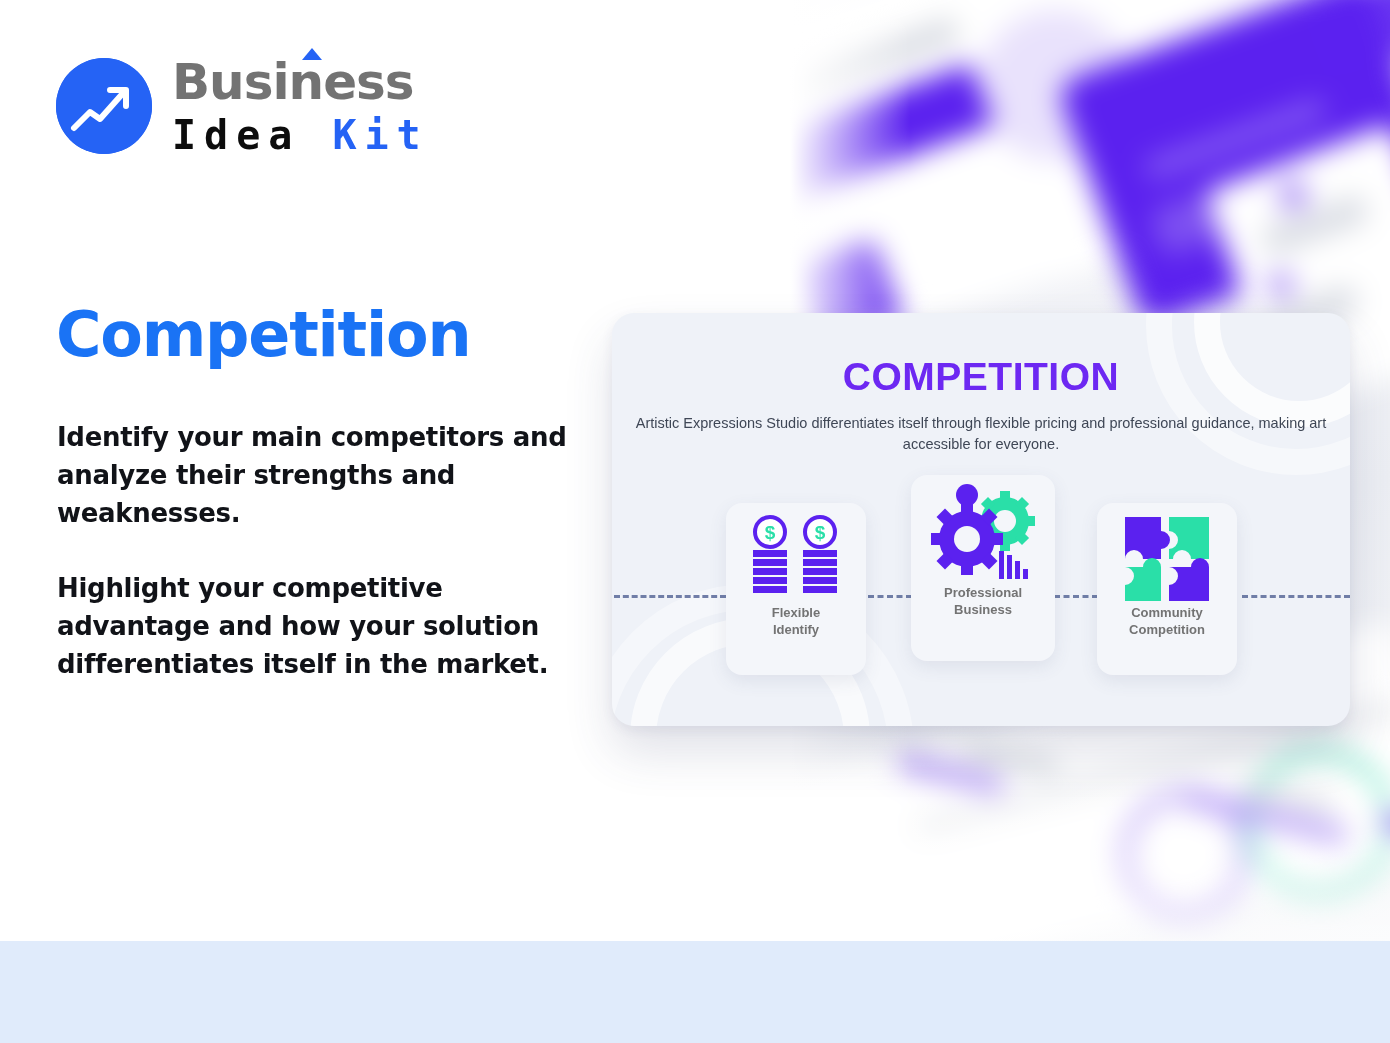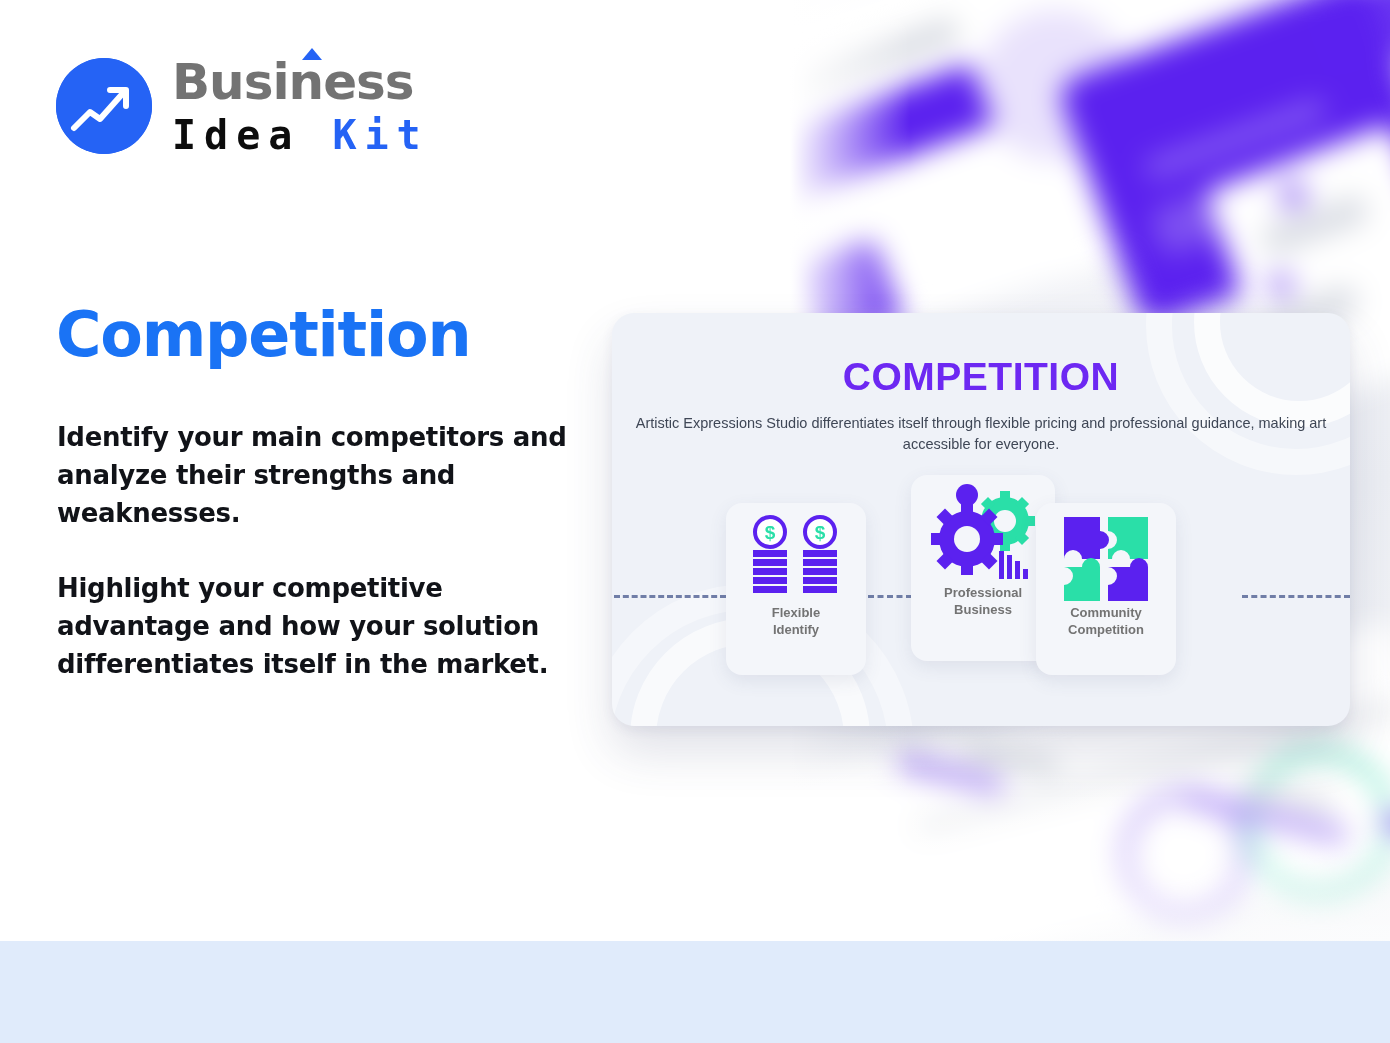--- a/index.html
+++ b/index.html
@@ -106,21 +106,21 @@
   .dash-r  { left: 1242px; width: 108px; }
 
   
   .tile {
     position: absolute; background: #f4f6fa; border-radius: 16px;
     box-shadow: 0 6px 18px rgba(70,80,120,.10);
     display: flex; flex-direction: column; align-items: center;
   }
   .tile-a { left: 726px;  top: 503px; width: 140px; height: 172px; }
   .tile-b { left: 911px;  top: 475px; width: 144px; height: 186px; }
-  .tile-c { left: 1036px; top: 503px; width: 140px; height: 172px; }
+  .tile-c { left: 1097px; top: 503px; width: 140px; height: 172px; }
   .tile-icon { height: 92px; display: flex; align-items: center; justify-content: center; margin-top: 10px; }
   .tile-b .tile-icon { height: 104px; margin-top: 6px; }
   .tile-label {
     text-align: center; font-size: 13px; font-weight: 700; color: #737373;
     line-height: 1.3; font-family: "Liberation Sans", sans-serif;
   }
 
   
   .bottom-band { position: absolute; left: 0; top: 941px; width: 1390px; height: 102px; background: #e0ebfb; }
 </style>

